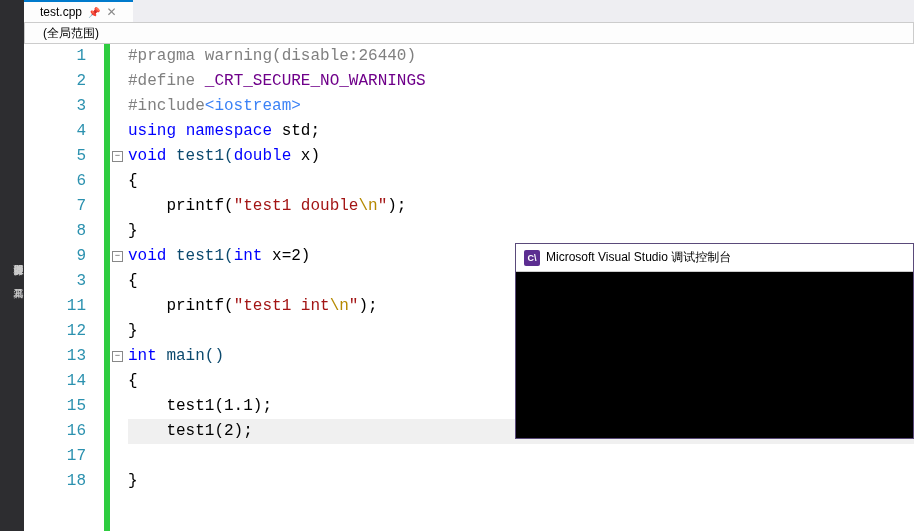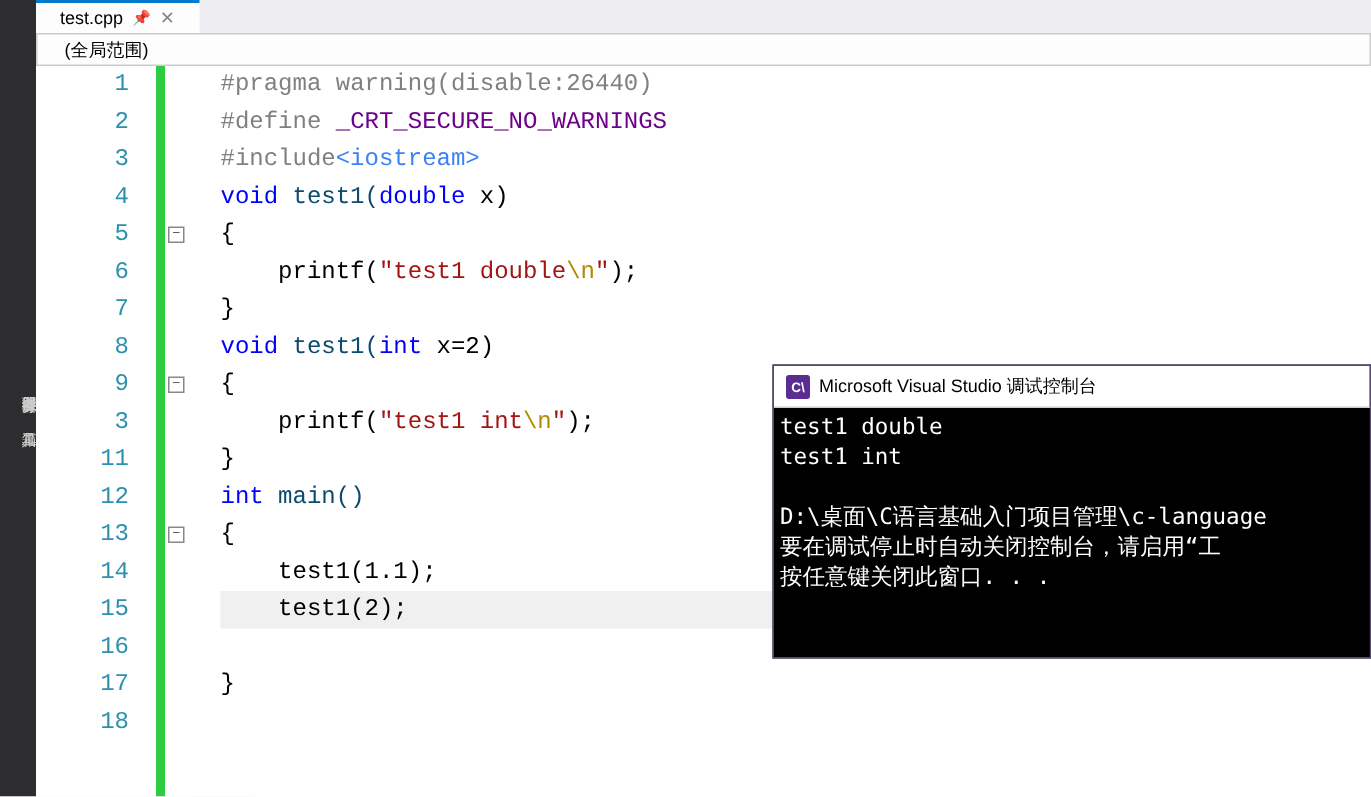--- a/index.html
+++ b/index.html
@@ -15,21 +15,21 @@
 .nav-text { font-size: 12px; font-family: 'Segoe UI', sans-serif; }
 .nav-dropdown { color: #555; font-size: 9px; padding: 0 6px; }
 .nav-right { width: 280px; display: flex; align-items: center; padding-left: 18px; height: 100%; font-size: 12px; font-family: 'Segoe UI', sans-serif; }
 .editor { position: absolute; left: 24px; top: 44px; right: 0; bottom: 0; background: #ffffff; display: flex; }
 .gutter { width: 80px; background: #fff; text-align: right; padding-right: 18px; font-size: 16px; color: #2b91af; user-select: none; }
 .gutter .ln { height: 25px; line-height: 25px; }
 .change-bar { width: 6px; background: #2ecc40; }
 .fold-col { width: 18px; background: #fff; position: relative; }
 .fold { position: absolute; left: 2px; width: 11px; height: 11px; border: 1px solid #888; background: #fff; font-size: 9px; line-height: 9px; text-align: center; color: #555; cursor: pointer; }
 .code-area { flex: 1; font-size: 16px; line-height: 25px; position: relative; }
-.code-line { height: 25px; white-space: pre; margin-left: 19px; }
+.code-line { height: 25px; white-space: pre; }
 .hl-line { background: #f0f0f0; }
 .g0 { color: #808080; } 
 .kw { color: #0000ff; }
 .mac { color: #6f008a; }
 .inc { color: #3b82f6; }
 .fn { color: #0c4a6e; }
 .pn { color: #000000; }
 .str { color: #a31515; }
 .esc { color: #b58900; }
 .id { color: #000000; }
@@ -86,20 +86,21 @@
   <div class="change-bar"></div>
   <div class="fold-col">
     <div class="fold" style="top:107px">−</div>
     <div class="fold" style="top:207px">−</div>
     <div class="fold" style="top:307px">−</div>
   </div>
   <div class="code-area">
     <div class="code-line"><span class="g0">#pragma</span><span class="g0"> warning(disable:26440)</span></div>
     <div class="code-line"><span class="g0">#define</span><span> </span><span class="mac">_CRT_SECURE_NO_WARNINGS</span></div>
     <div class="code-line"><span class="g0">#include</span><span class="inc">&lt;iostream&gt;</span></div>
+    <div class="code-line"><span class="kw">using</span><span> </span><span class="kw">namespace</span><span class="id"> std;</span></div>
     <div class="code-line"><span class="kw">void</span><span class="fn"> test1(</span><span class="kw">double</span><span class="pn"> x)</span></div>
     <div class="code-line"><span class="brace">{</span></div>
     <div class="code-line"><span class="id">    printf(</span><span class="str">"test1 double</span><span class="esc">\n</span><span class="str">"</span><span class="pn">);</span></div>
     <div class="code-line"><span class="brace">}</span></div>
     <div class="code-line"><span class="kw">void</span><span class="fn"> test1(</span><span class="kw">int</span><span class="pn"> x=2)</span></div>
     <div class="code-line"><span class="brace">{</span></div>
     <div class="code-line"><span class="id">    printf(</span><span class="str">"test1 int</span><span class="esc">\n</span><span class="str">"</span><span class="pn">);</span></div>
     <div class="code-line"><span class="brace">}</span></div>
     <div class="code-line"><span class="kw">int</span><span class="fn"> main()</span></div>
     <div class="code-line"><span class="brace">{</span></div>
@@ -108,19 +109,13 @@
     <div class="code-line"><span></span></div>
     <div class="code-line"><span class="brace">}</span></div>
   </div>
 </div>
 
 <div class="console-window">
   <div class="console-title">
     <span class="cs-badge">C\</span>
     <span>Microsoft Visual Studio 调试控制台</span>
   </div>
-  <div class="console-body"><span>test1 double</span>
-<span>test1 int</span>
-<span></span>
-<span>D:\桌面\C语言基础入门项目管理\c-language</span>
-<span>要在调试停止时自动关闭控制台，请启用“工</span>
-<span>按任意键关闭此窗口. . .</span></div>
 </div>
 
 </body></html>

